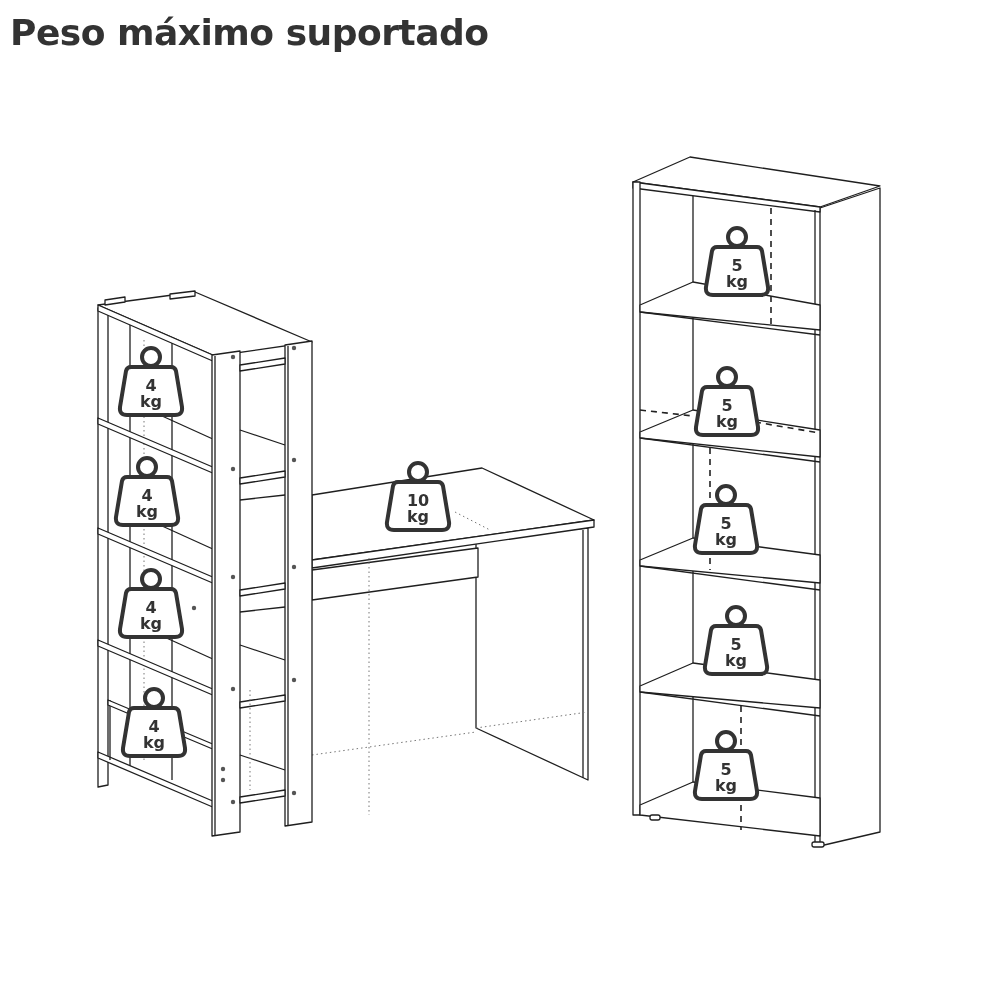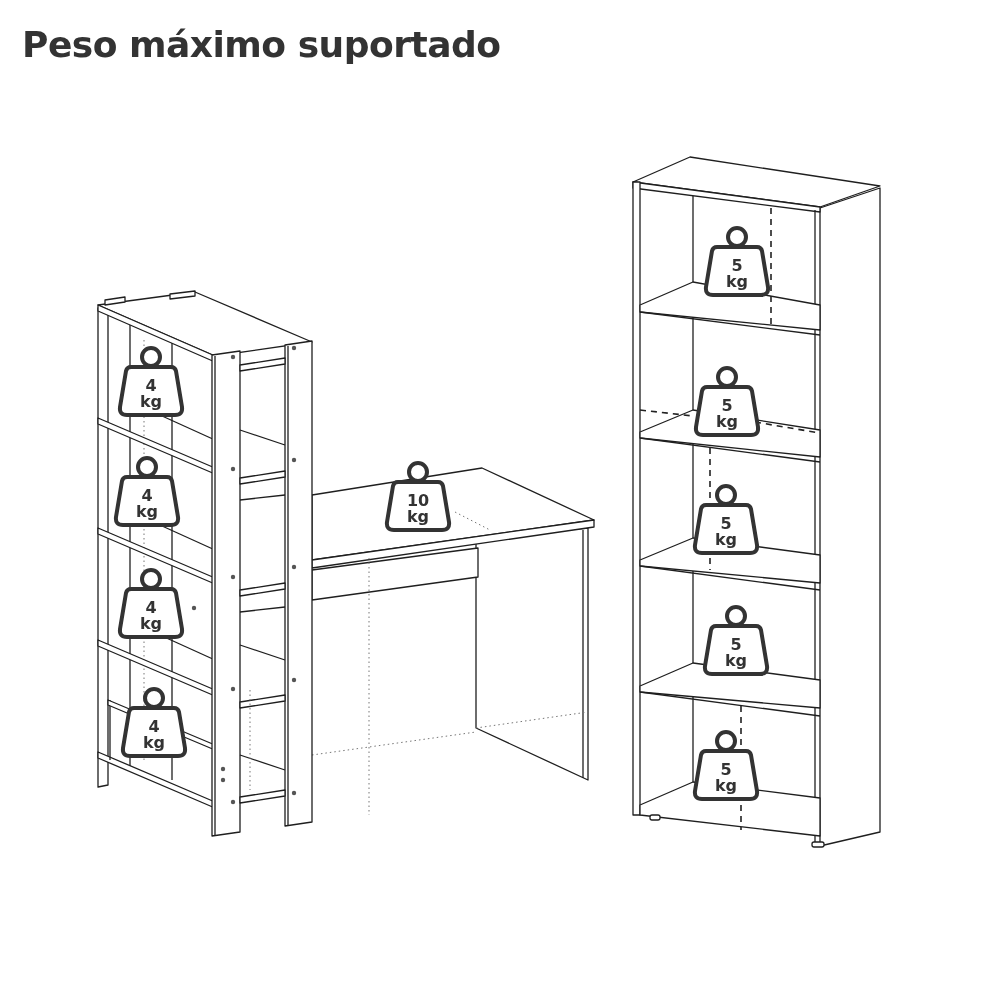--- a/index.html
+++ b/index.html
@@ -1,20 +1,20 @@
 <!DOCTYPE html>
 <html><head>
   <meta charset="utf-8">
   <style>
     html, body { margin: 0; padding: 0; background: #ffffff; }
     body { width: 1000px; height: 1000px; position: relative; overflow: hidden; }
     .title {
       position: absolute; left: 10px; top: 12px;
       font-family: "DejaVu Sans", sans-serif; font-weight: bold;
-      font-size: 36px; color: #333333; letter-spacing: -0.5px; margin: 12px;
+      font-size: 36px; color: #333333; letter-spacing: -0.5px; margin: 0;
     }
     svg.drawing { position: absolute; left: 0; top: 0; }
     .ln { fill: none; stroke: #1f1f1f; stroke-width: 1.3; stroke-linejoin: round; }
     .pn { fill: #ffffff; stroke: #1f1f1f; stroke-width: 1.3; stroke-linejoin: round; }
     .dot { fill: none; stroke: #777; stroke-width: 1; stroke-dasharray: 1.5 3; }
     .dash { fill: none; stroke: #222; stroke-width: 1.6; stroke-dasharray: 6 5; }
     .screw { fill: #555; }
     .wbody { fill: #ffffff; stroke: #333333; stroke-width: 4; stroke-linejoin: round; }
     .wring { fill: #ffffff; stroke: #333333; stroke-width: 4; }
     .wtext { font-family: "DejaVu Sans", sans-serif; font-weight: bold; fill: #333333; text-anchor: middle; }

